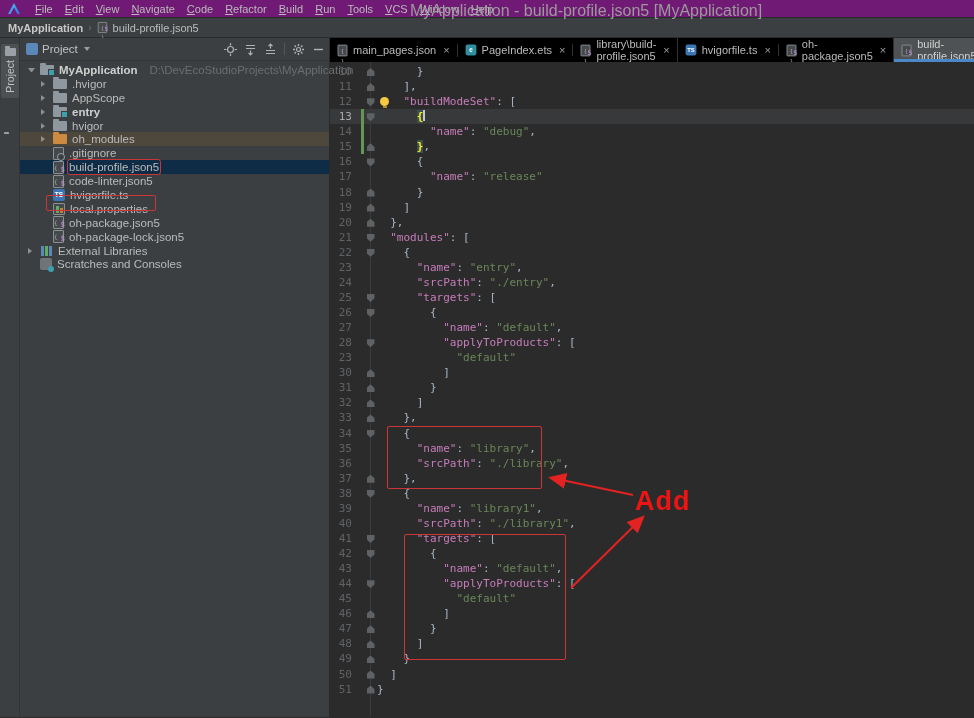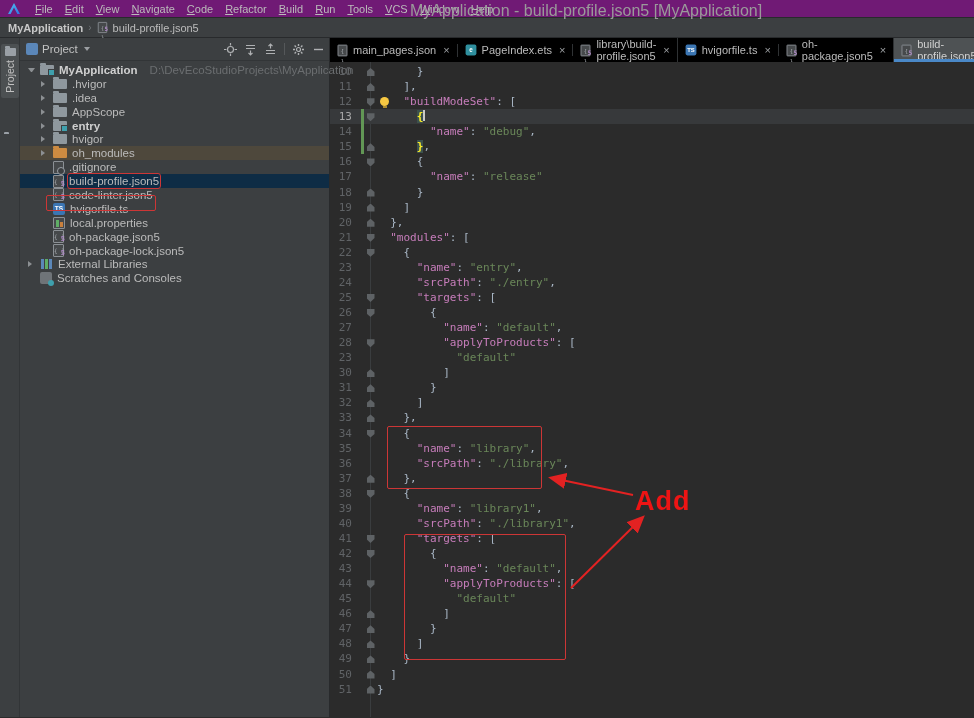--- a/index.html
+++ b/index.html
@@ -205,25 +205,20 @@
             <span class="t-suffix">D:\DevEcoStudioProjects\MyApplication</span>
           </div>
           <div class="tree-row" style="padding-left: 21px;">
             <span class="chev r"></span>
             <span class="ico ico-folder"></span>
             <span class="t-label">.hvigor</span>
           </div>
           <div class="tree-row" style="padding-left: 21px;">
             <span class="chev r"></span>
             <span class="ico ico-folder"></span>
-            <span class="t-label">.idea</span>
-          </div>
-          <div class="tree-row" style="padding-left: 21px;">
-            <span class="chev r"></span>
-            <span class="ico ico-folder"></span>
             <span class="t-label">AppScope</span>
           </div>
           <div class="tree-row" style="padding-left: 21px;">
             <span class="chev r"></span>
             <span class="ico ico-folder mod"></span>
             <span class="t-label b">entry</span>
           </div>
           <div class="tree-row" style="padding-left: 21px;">
             <span class="chev r"></span>
             <span class="ico ico-folder"></span>

